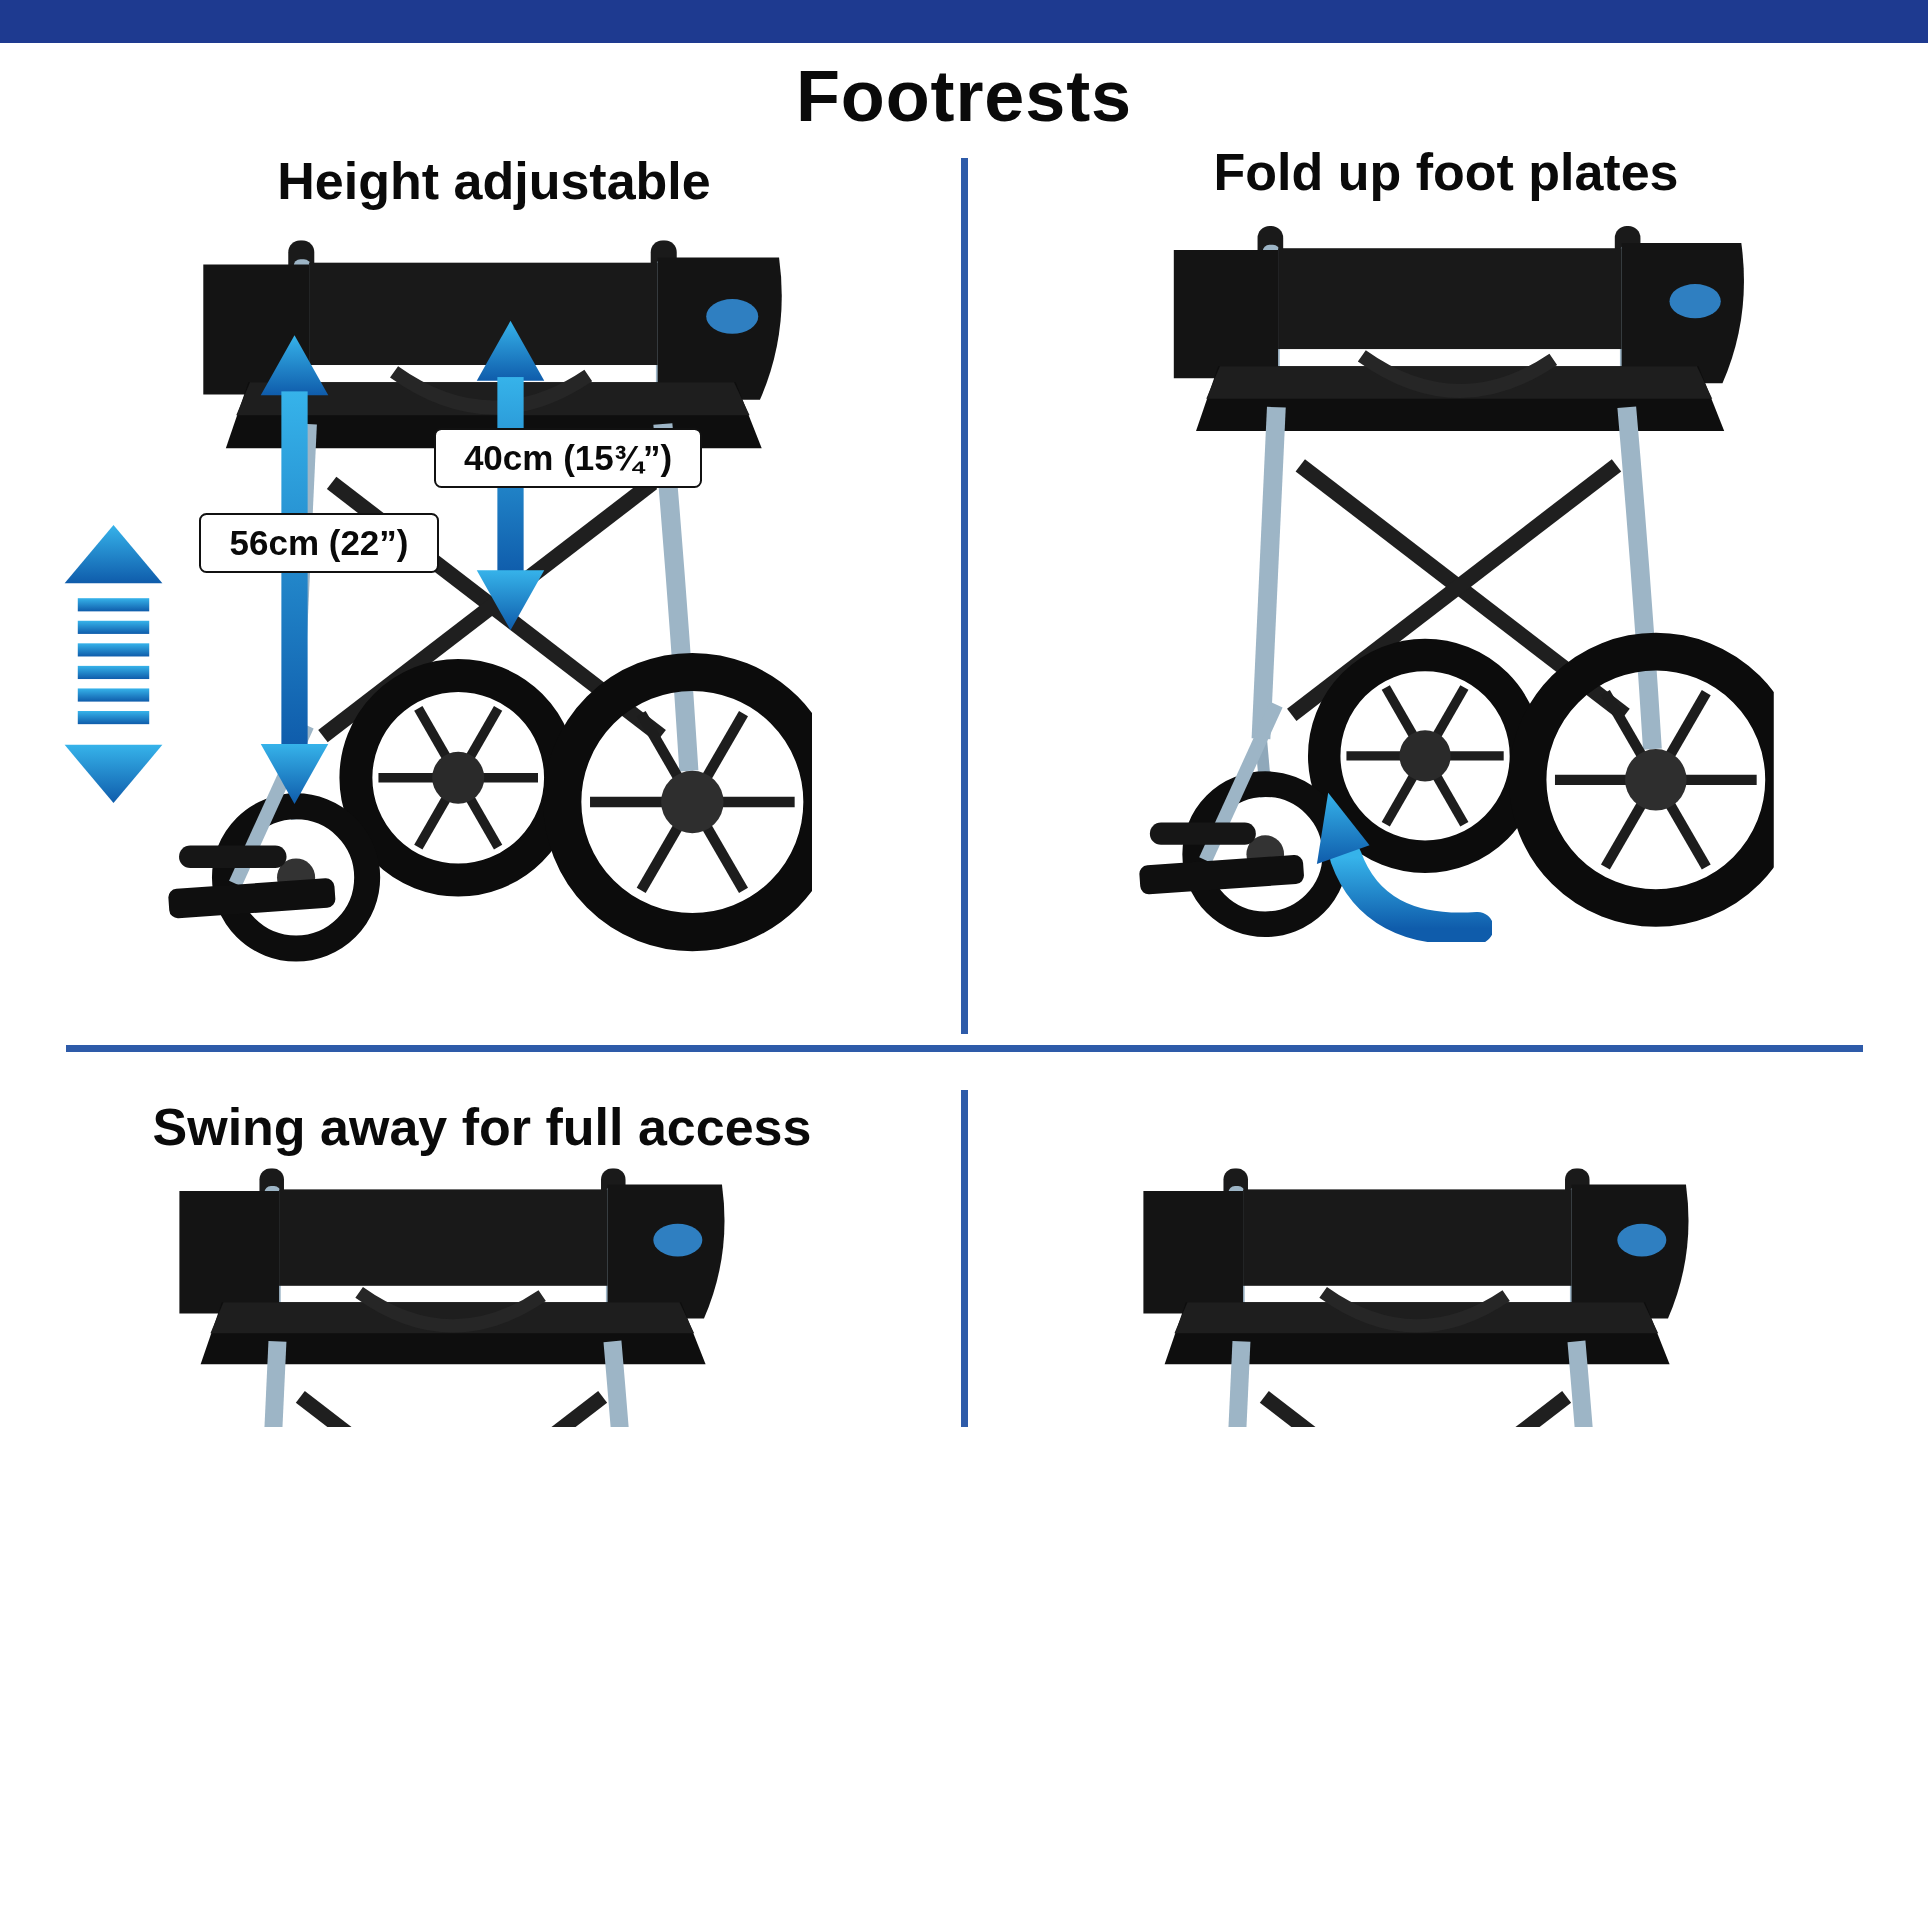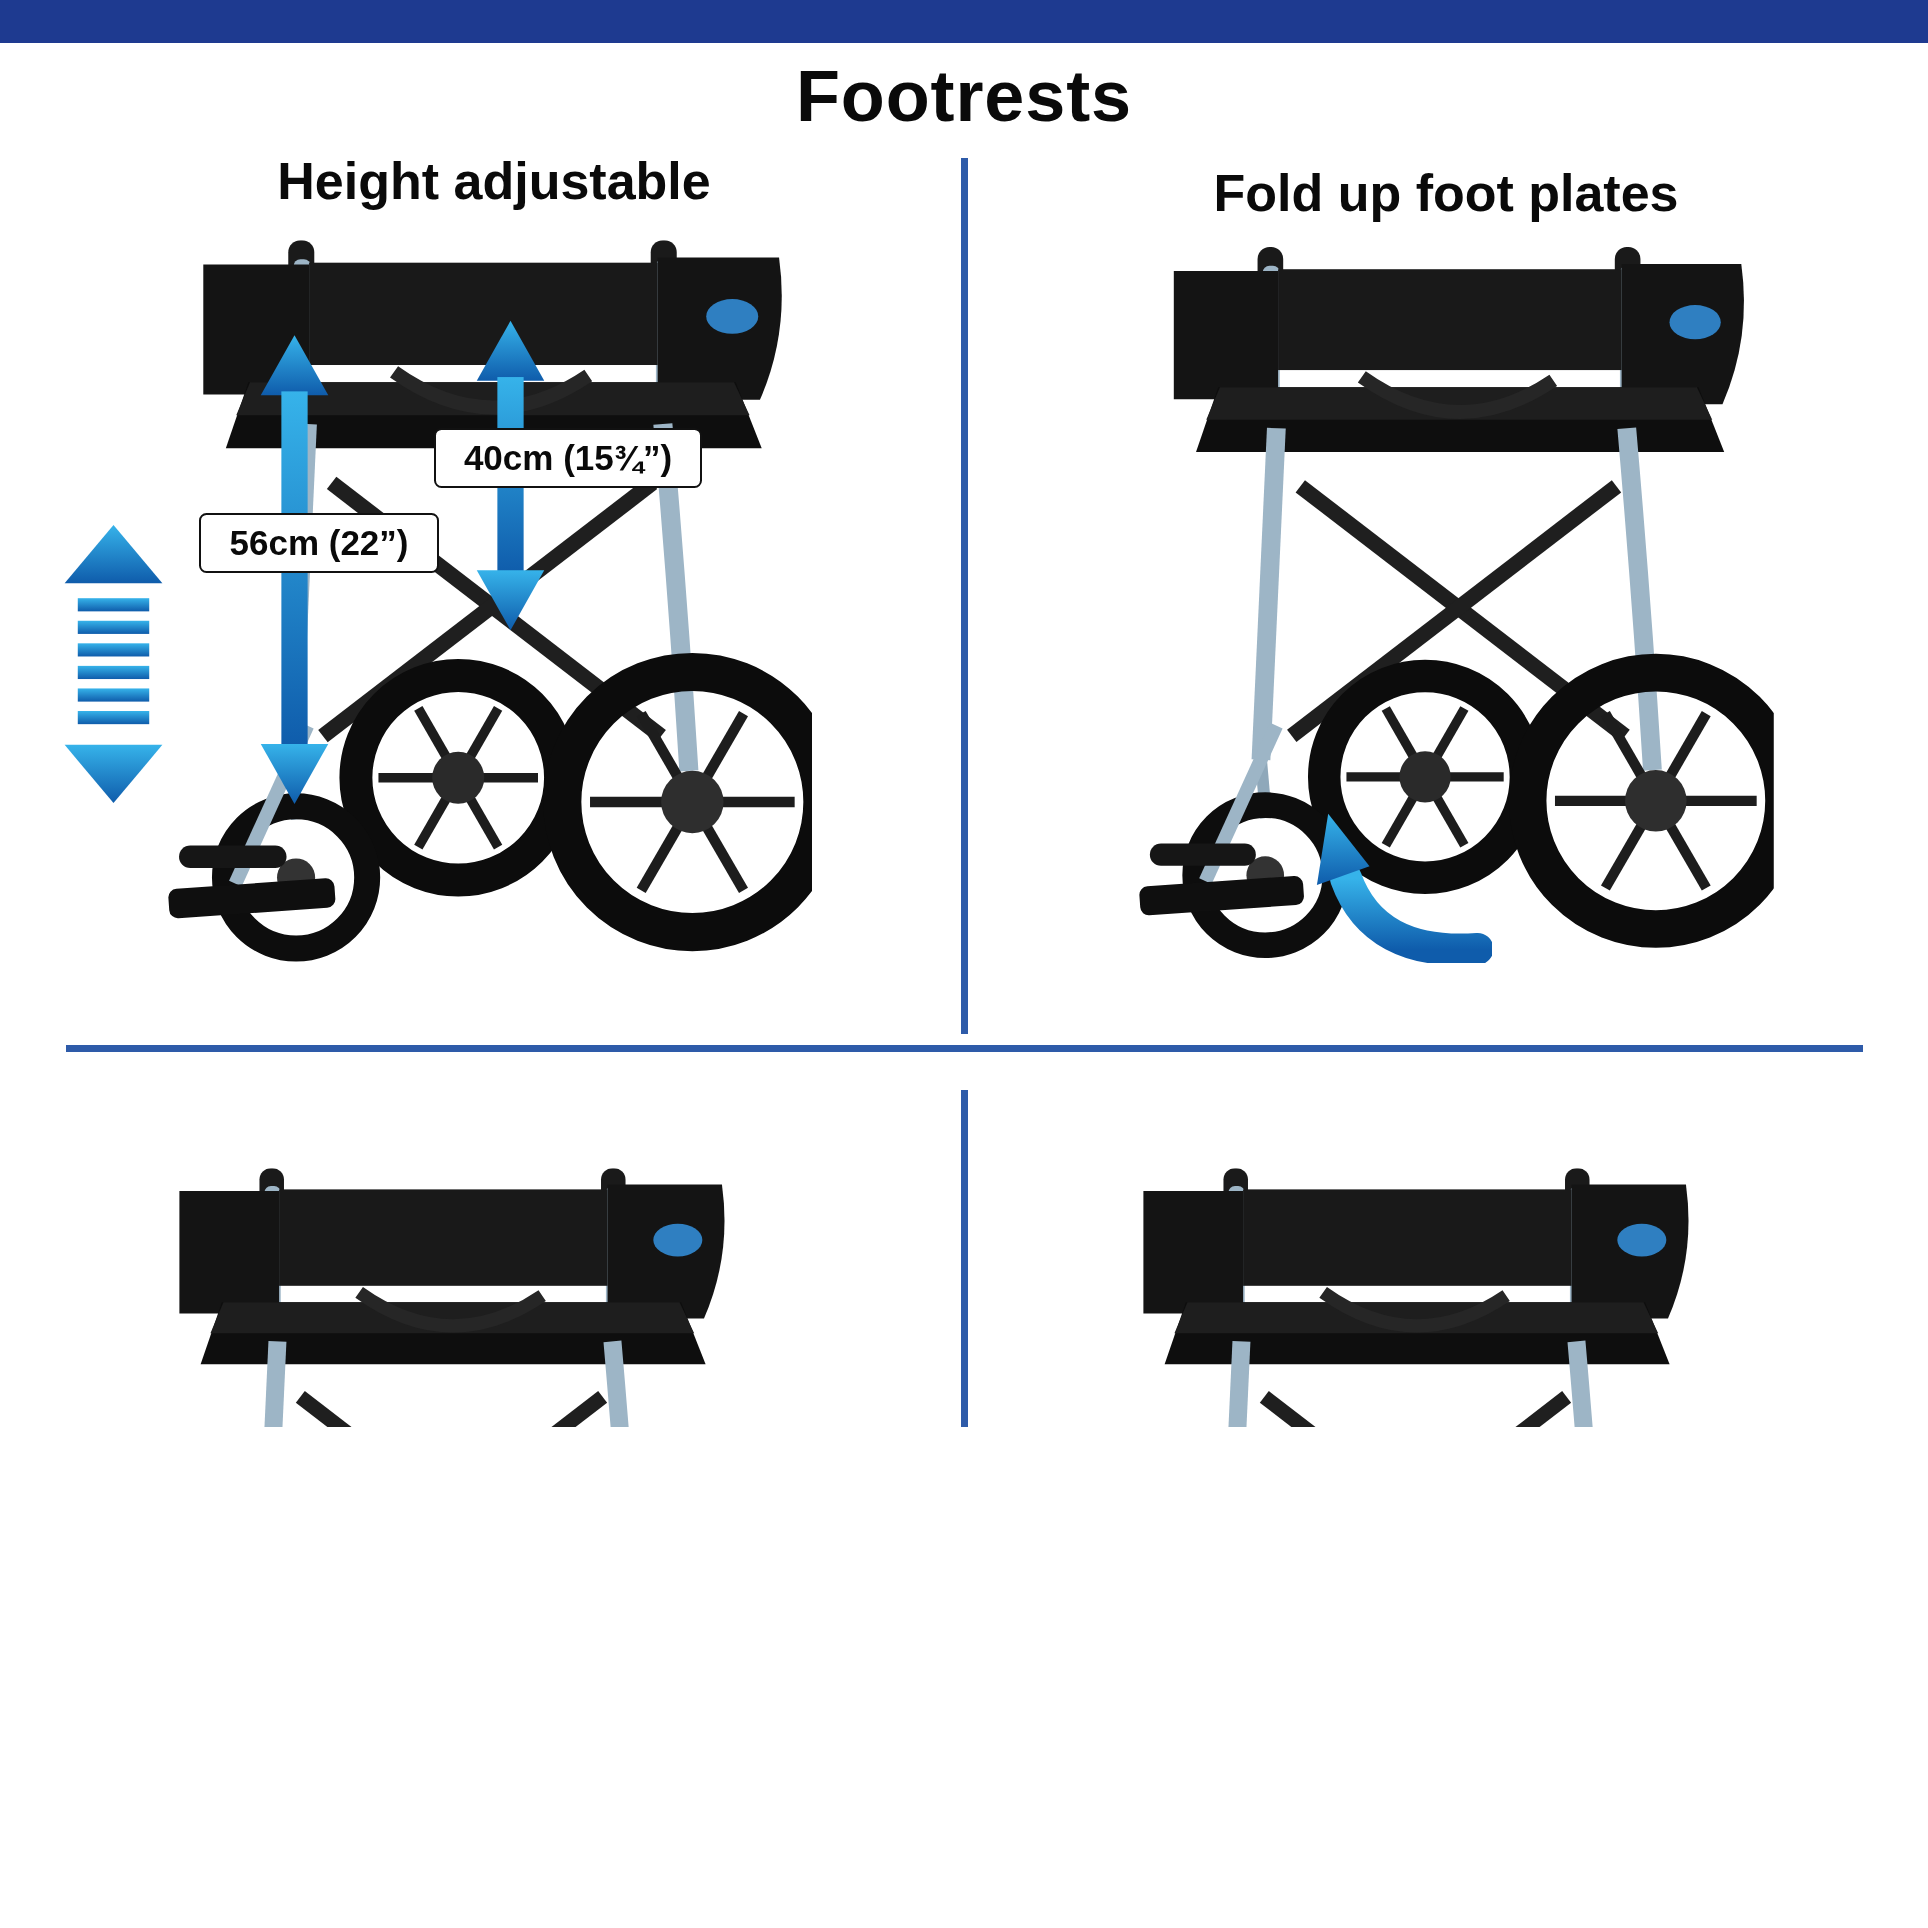--- a/index.html
+++ b/index.html
@@ -15,21 +15,21 @@
   .bar.top { top:0; height:43px; }
   .bar.bottom { top:1887px; height:41px; }
 
   .title {
     position:absolute; top:55px; left:0; width:1928px;
     text-align:center; font-size:72px; font-weight:bold; letter-spacing:0.9px;
   }
 
   .panel { position:absolute; width:964px; }
   .panel.p1 { left:12px;    top:146px; height:895px; }
-  .panel.p2 { left:964px; top:158px; height:895px; }
+  .panel.p2 { left:964px; top:137px; height:895px; }
   .panel.p3 { left:0;    top:1083px; height:805px; }
   .panel.p4 { left:964px; top:1083px; height:805px; }
 
   .panel h2 {
     position:absolute; left:0; width:964px; text-align:center;
     font-size:52px; font-weight:bold;
   }
   .panel.p1 h2, .panel.p2 h2 { top:4.7px; }
   .panel.p3 h2, .panel.p4 h2 { top:14px; }
 
@@ -167,20 +167,21 @@
       <use href="#wheelchair"></use>
     </svg>
 
     <svg class="overlay" style="left:330px; top:650px; width:198px; height:155px;" viewBox="0 0 210 165">
       <path d="M195 150 Q85 158 55 75" stroke="url(#blueArrow)" stroke-width="34" fill="none" stroke-linecap="round"></path>
       <polygon points="36,6 80,62 24,82" fill="url(#blueArrow)"></polygon>
     </svg>
   </div>
 
   <div class="panel p3">
+    <h2>Swing away for full access</h2>
 
     <svg class="wc" style="left:132px; top:85px; width:621px; height:703px;" viewBox="0 0 760 860">
       <use href="#wheelchair"></use>
     </svg>
 
     <svg class="overlay" style="left:301px; top:565px; width:282px; height:132px;" viewBox="0 0 300 140">
       <path d="M12 25 Q128 142 230 77" stroke="url(#blueArrow)" stroke-width="32" fill="none" stroke-linecap="round"></path>
       <polygon points="280,40 252,98 218,50" fill="url(#blueArrow)"></polygon>
     </svg>
   </div>

